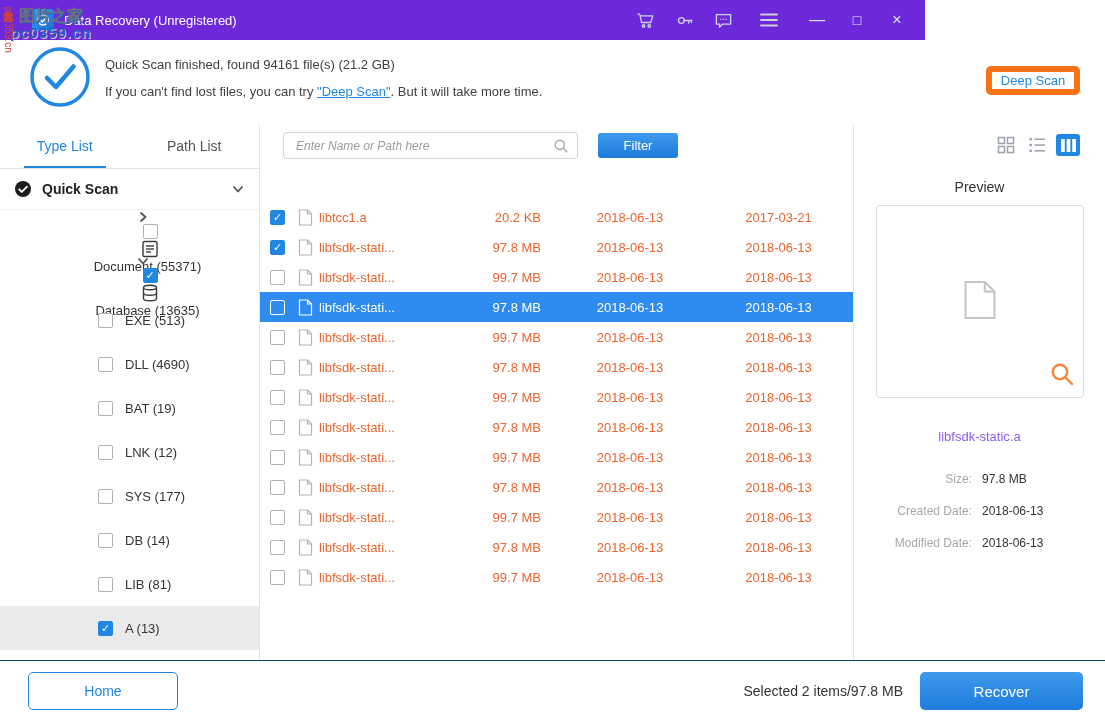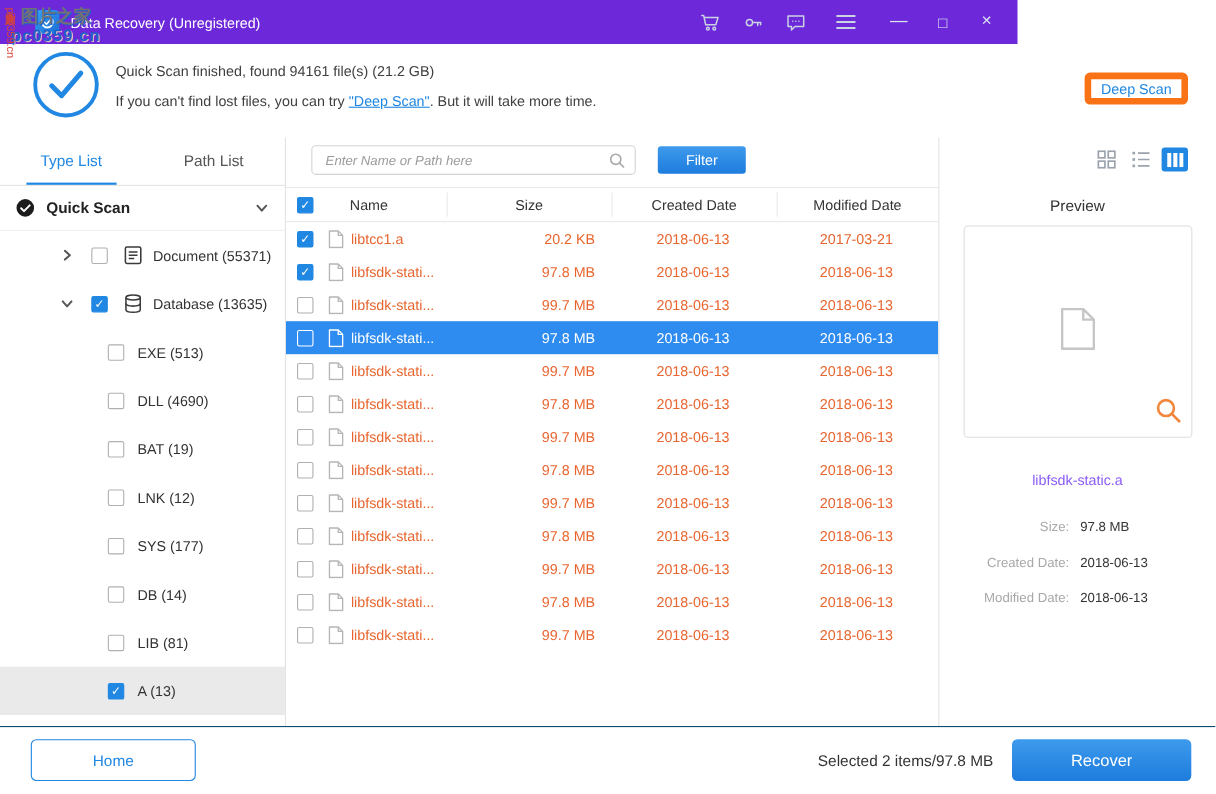--- a/index.html
+++ b/index.html
@@ -47,21 +47,21 @@
     position:absolute; top:125px; left:0; width:260px; bottom:62px;
     border-right:1px solid #e3e3e3; background:#fff;
   }
   .tabs { height:44px; display:flex; border-bottom:1px solid #e3e3e3; }
   .tab { flex:1; text-align:center; line-height:43px; font-size:14px; color:#555; position:relative; cursor:pointer; }
   .tab.active { color:#2087e2; }
   .tab.active::after { content:""; position:absolute; left:24px; right:24px; bottom:0; height:2px; background:#2087e2; }
   .scan-row { height:41px; display:flex; align-items:center; padding:0 14px; border-bottom:1px solid #f0f0f0; }
   .scan-row .lbl { margin-left:10px; font-size:14px; font-weight:bold; color:#222; }
   .scan-row .chev { margin-left:auto; display:inline-flex; cursor:pointer; }
-  .tree-group { height:44px; display:flex; align-items:center; padding-left:54px; cursor:pointer; }
+  .tree-group { height:44px; display:flex; align-items:center; padding-left:28px; cursor:pointer;flex-direction:column; }
   .tree-group .chev { width:16px; display:inline-flex; cursor:pointer; }
   .tree-group .cb { margin-left:13px; }
   .tree-group .gicon { margin-left:13px; display:inline-flex; }
   .tree-group .lbl { margin-left:8px; font-size:13px; color:#333; }
   .tree-child { height:44px; display:flex; align-items:center; padding-left:98px; cursor:pointer; }
   .tree-child .lbl { margin-left:12px; font-size:13px; color:#333; }
   .tree-child.selected { background:#eaeaea; }
 
   
   .cb {
@@ -328,30 +328,20 @@
     <input type="text" placeholder="Enter Name or Path here" style="">
     <span class="mag">
       <svg width="16" height="16" viewBox="0 0 16 16" fill="none" stroke="#a9a9a9" stroke-width="1.5">
           <circle cx="6.8" cy="6.8" r="4.6"></circle>
           <line x1="10.3" y1="10.3" x2="14.3" y2="14.3"></line>
         </svg>
     </span>
   </div>
   <button class="filter-btn">Filter</button>
 
-  <div class="grid-header">
-    <span class="cb checked"></span>
-    <span class="h-name">Name</span>
-    <span class="h-size">Size</span>
-    <span class="h-created">Created Date</span>
-    <span class="h-modified">Modified Date</span>
-    <span class="hsep" style="left:146px;"></span>
-    <span class="hsep" style="left:296px;"></span>
-    <span class="hsep" style="left:446px;"></span>
-  </div>
 
   <div class="tbody">
       <div class="trow">
     <span class="cb checked"></span>
     <span class="ficon">
       <svg width="15" height="17" viewBox="0 0 15 17">
             <path d="M1.5 1h8l4 4v11h-12z" fill="#fff" stroke="#b5b5b5" stroke-width="1.2" stroke-linejoin="round"></path>
             <path d="M9.5 1v4h4" fill="none" stroke="#b5b5b5" stroke-width="1.2"></path>
           </svg>
     </span>

